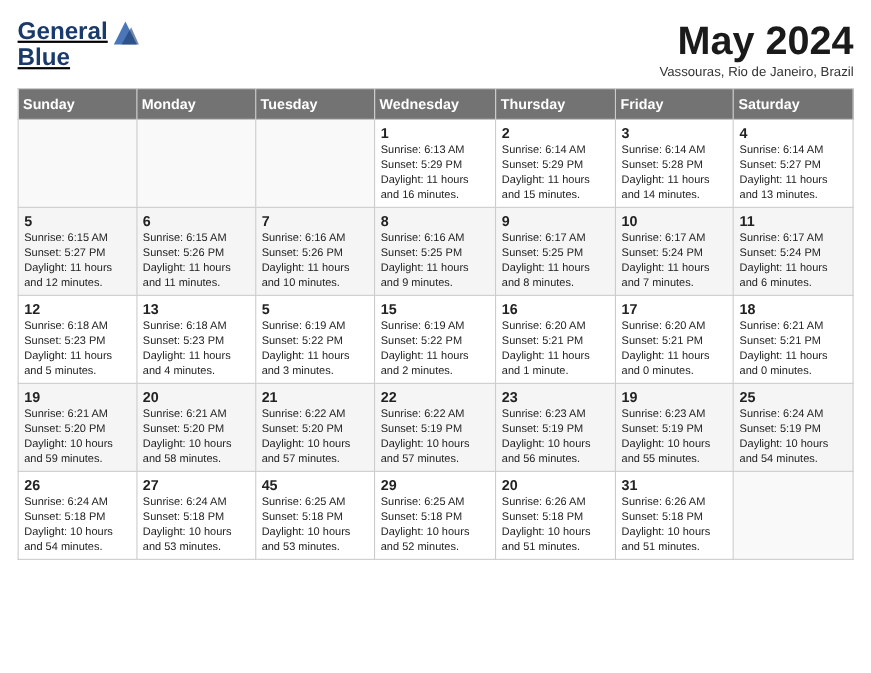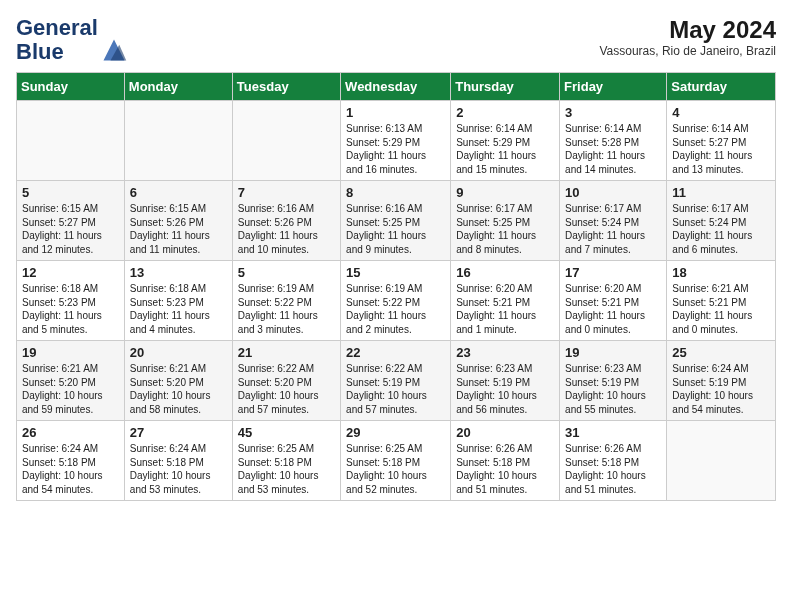--- a/index.html
+++ b/index.html
@@ -28,35 +28,35 @@
     }
     .logo-icon {
       width: 28px;
       height: 28px;
       margin-left: 2px;
     }
     .title-block {
       text-align: right;
     }
     .month-title {
-      font-size: 24px;
+      font-size: 36px;
       font-weight: bold;
       color: #1a1a1a;
     }
     .location {
       font-size: 12px;
       color: #333;
     }
     .calendar {
       width: 100%;
       border-collapse: collapse;
       border: 1px solid #ccc;
     }
     .calendar th {
-      background: #15803d;
+      background: #737373;
       color: #fff;
       font-size: 13px;
       padding: 6px 4px;
       text-align: left;
       border: 1px solid #ccc;
     }
     .calendar td {
       border: 1px solid #ccc;
       vertical-align: top;
       padding: 4px 5px;
@@ -85,21 +85,21 @@
     tr:nth-child(even) td.empty {
       background: #f5f5f5;
     }
   </style>
 </head>
 <body>
 
 <div class="header">
   <div class="logo">
     <div>
-      <div style="display:flex;align-items:flex-end;">
+      <div style="display:flex;align-items:flex-start;text-decoration:underline;">
         <span class="logo-text">General<br>Blue</span>
         <svg class="logo-icon" viewBox="0 0 32 32" xmlns="http://www.w3.org/2000/svg">
           <polygon points="4,28 16,4 28,28" fill="#2b5fad" opacity="0.85"></polygon>
           <polygon points="12,28 22,10 30,28" fill="#1a3a6b" opacity="0.6"></polygon>
         </svg>
       </div>
     </div>
   </div>
   <div class="title-block">
     <div class="month-title">May 2024</div>

